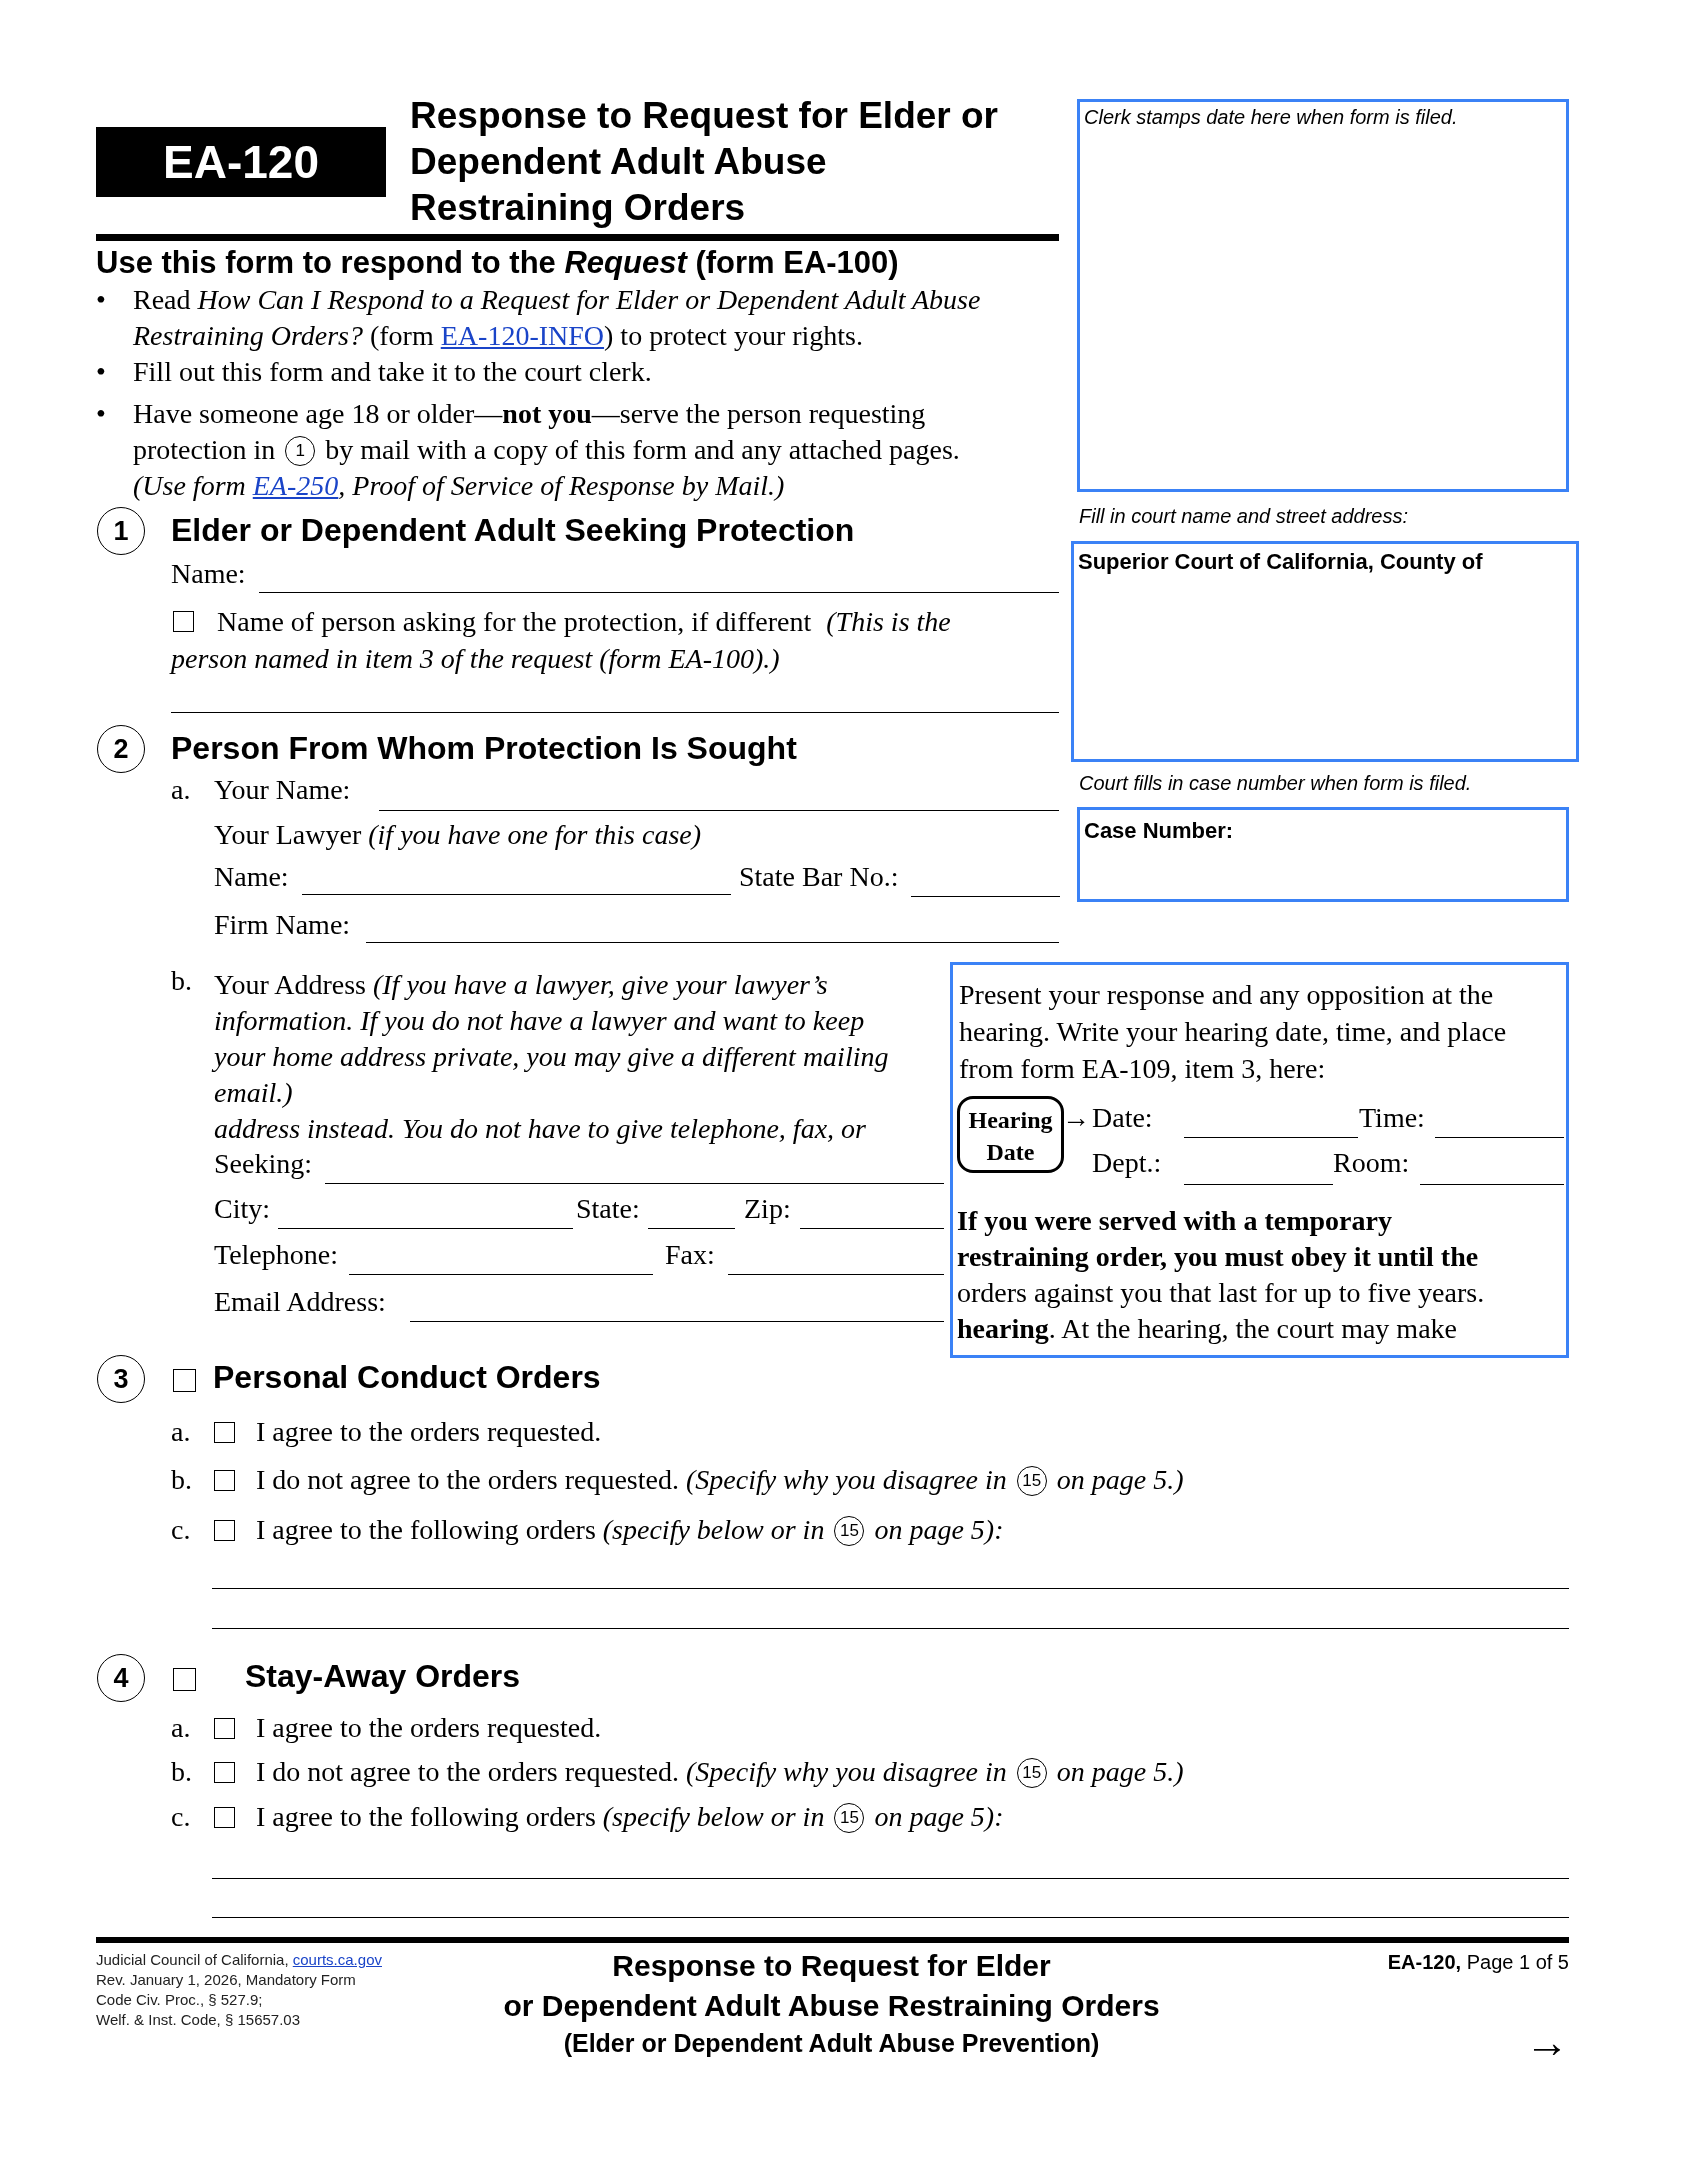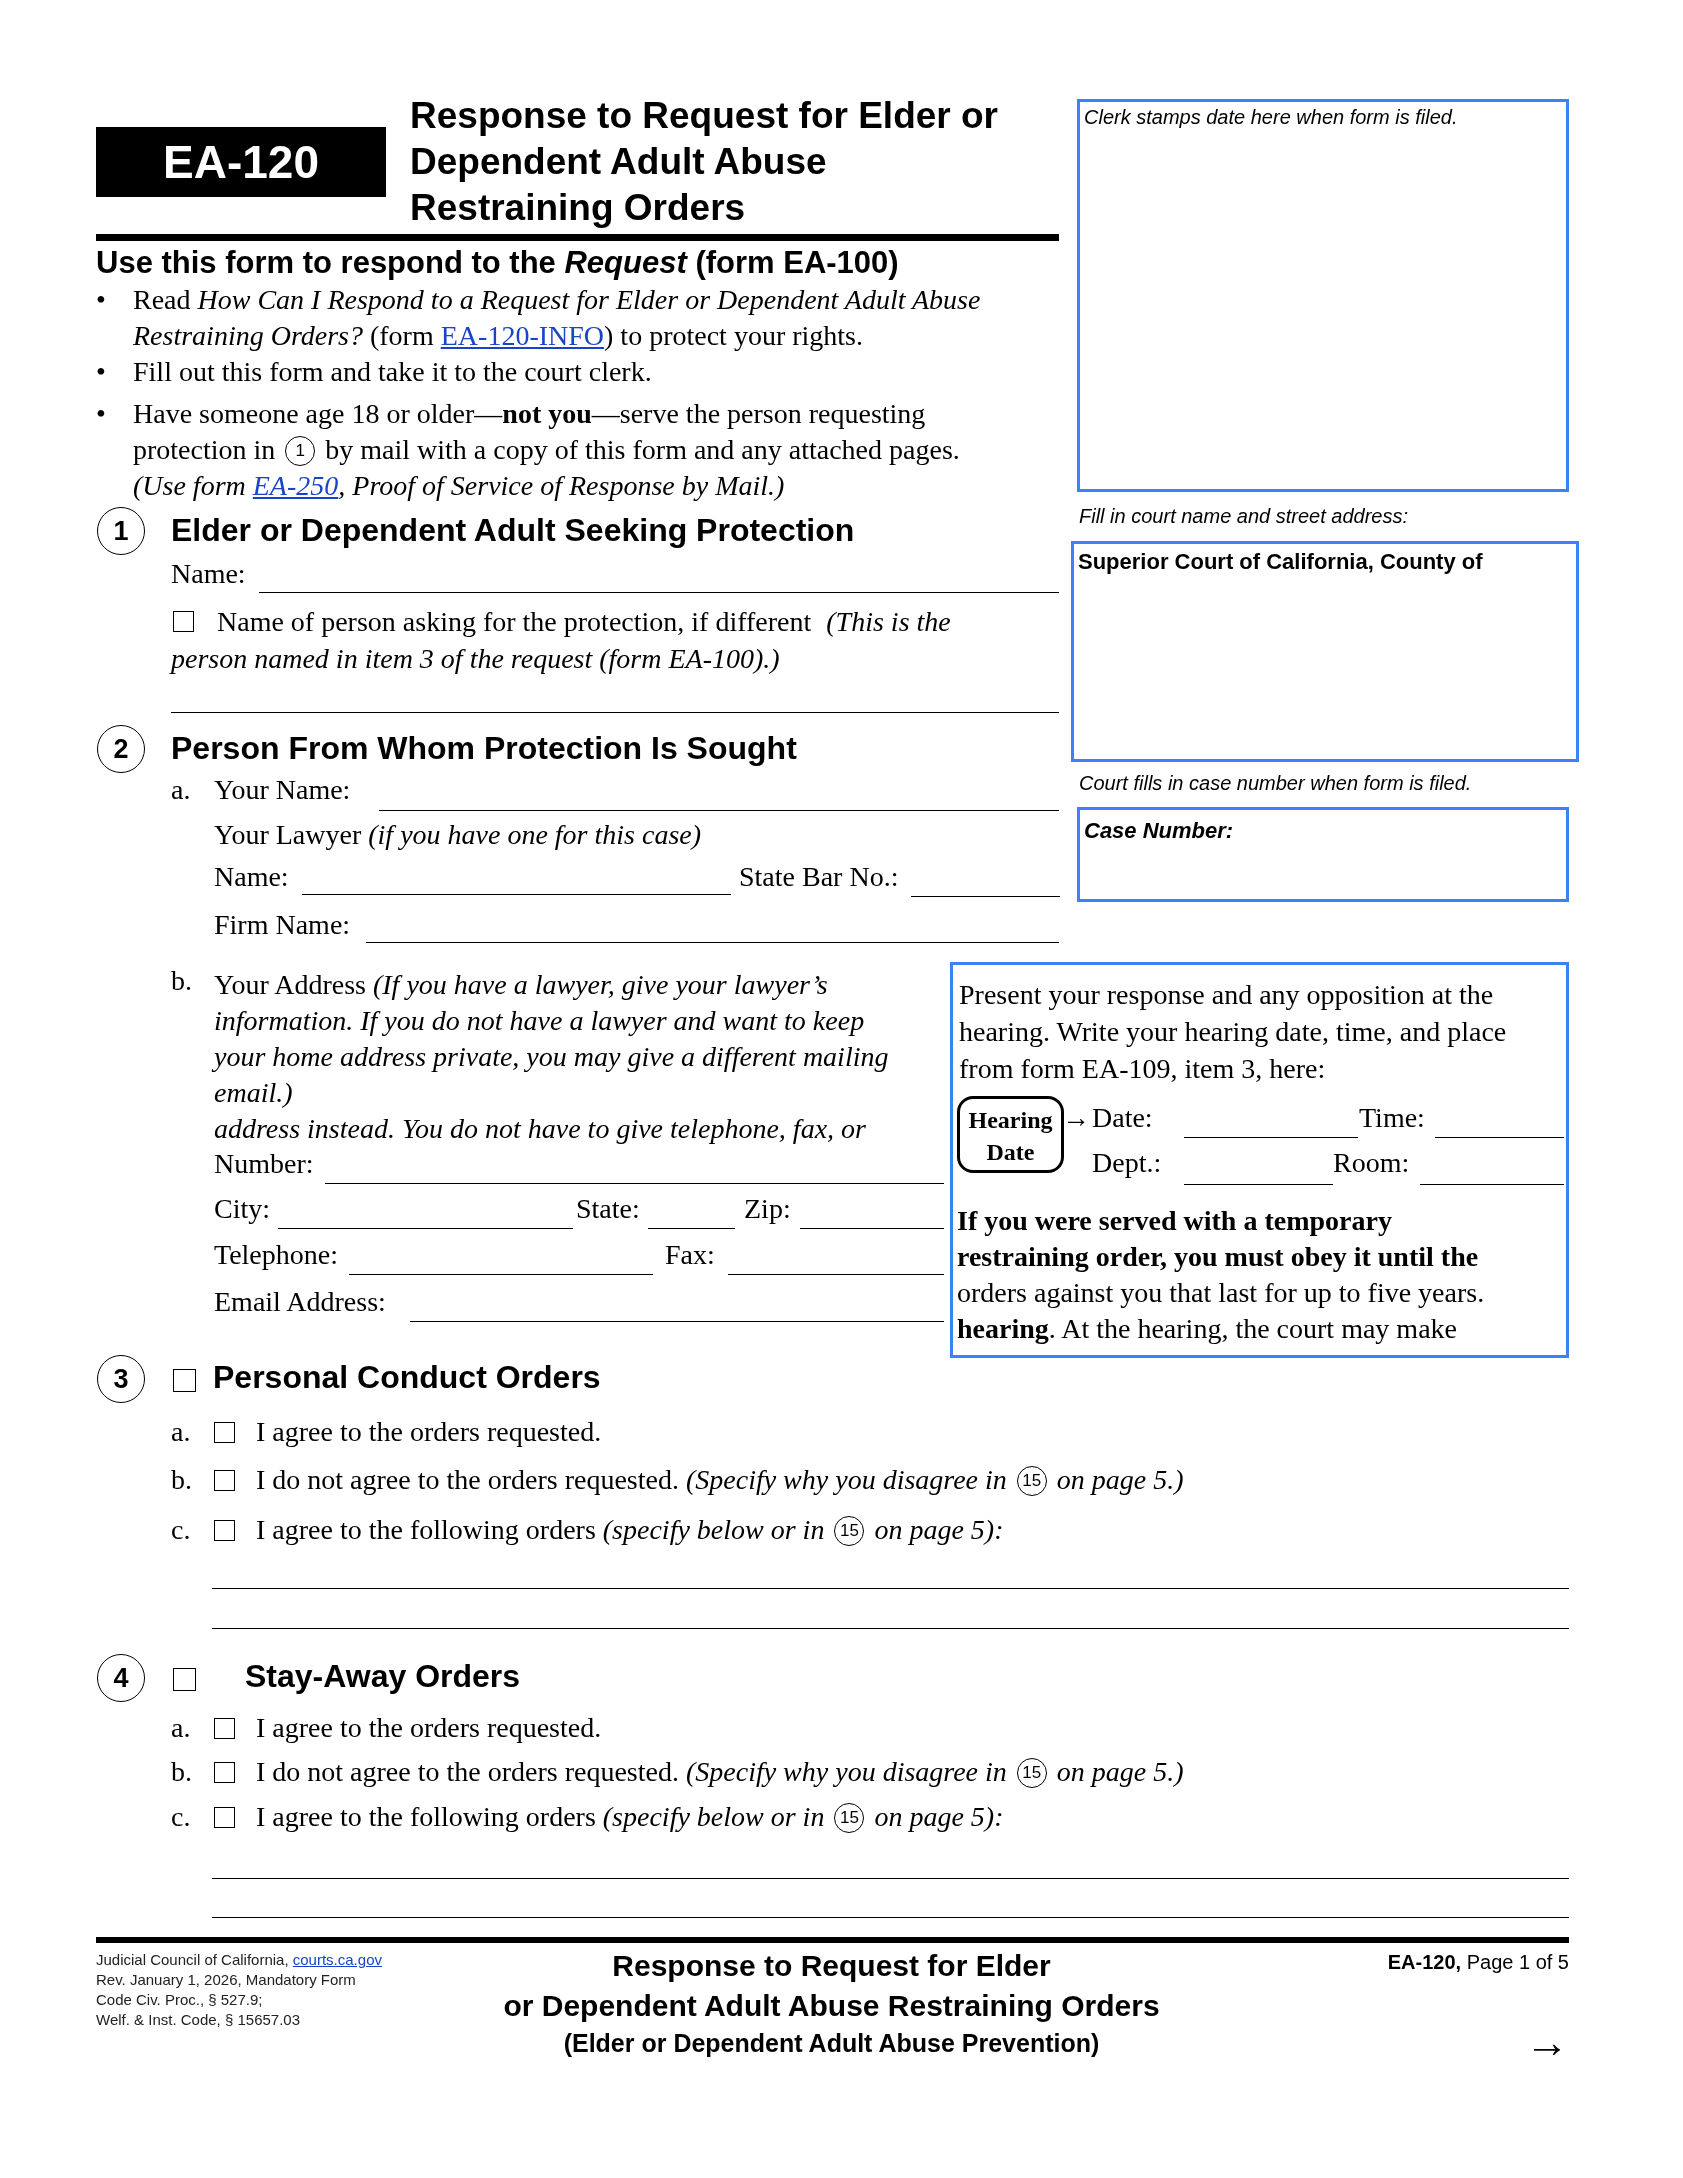--- a/index.html
+++ b/index.html
@@ -62,21 +62,21 @@
 
 <div class="box" style="left:1077px; top:99px; width:492px; height:393px;">
   <div class="boxlabel" style="position:absolute; left:4px; top:4px;">Clerk stamps date here when form is filed.</div>
 </div>
 <div class="abs boxlabel" style="left:1079px; top:505px;">Fill in court name and street address:</div>
 <div class="box" style="left:1071px; top:541px; width:508px; height:221px;">
   <div class="sans b" style="position:absolute; left:4px; top:5px; font-size:22px; white-space:nowrap;">Superior Court of California, County of</div>
 </div>
 <div class="abs boxlabel" style="left:1079px; top:772px;">Court fills in case number when form is filed.</div>
 <div class="box" style="left:1077px; top:807px; width:492px; height:95px;">
-  <div class="sans b" style="position:absolute; left:4px; top:8px; font-size:22px; white-space:nowrap;font-style:italic;">Case Number:</div>
+  <div class="sans b" style="position:absolute; left:4px; top:8px; font-size:22px; white-space:nowrap;">Case Number:</div>
 </div>
 
 <div class="numcircle" style="left:97px; top:507px;">1</div>
 <div class="abs sec-title" style="left:171px; top:512px;">Elder or Dependent Adult Seeking Protection</div>
 <div class="abs txt" style="left:171px; top:560px;">Name:</div>
 <div class="line" style="left:259px; top:592px; width:800px;"></div>
 <div class="cb" style="left:173px; top:611px;"></div>
 <div class="abs txt" style="left:217px; top:608px;">
   <span>Name of person asking for the protection, if different</span>
   <span class="it" style="margin-left:8px;">(This is the</span>
@@ -104,21 +104,21 @@
 
 <div class="abs txt" style="left:171px; top:967px;">b.</div>
 <div class="abs txt" style="left:214px; top:967px; line-height:36px;">
   <div><span>Your Address </span><span class="it">(If you have a lawyer, give your lawyer’s</span></div>
   <div class="it">information. If you do not have a lawyer and want to keep</div>
   <div class="it">your home address private, you may give a different mailing</div>
   <div class="it">email.)</div>
   <div class="it">address instead. You do not  have to give telephone, fax, or</div>
 </div>
 
-<div class="abs txt" style="left:214px; top:1150px;">Number:</div>
+<div class="abs txt" style="left:214px; top:1150px;">Seeking:</div>
 <div class="line" style="left:325px; top:1183px; width:619px;"></div>
 
 <div class="abs txt" style="left:214px; top:1195px;">City:</div>
 <div class="line" style="left:278px; top:1228px; width:295px;"></div>
 <div class="abs txt" style="left:576px; top:1195px;">State:</div>
 <div class="line" style="left:648px; top:1228px; width:87px;"></div>
 <div class="abs txt" style="left:744px; top:1195px;">Zip:</div>
 <div class="line" style="left:800px; top:1228px; width:144px;"></div>
 
 <div class="abs txt" style="left:214px; top:1241px;">Telephone:</div>

